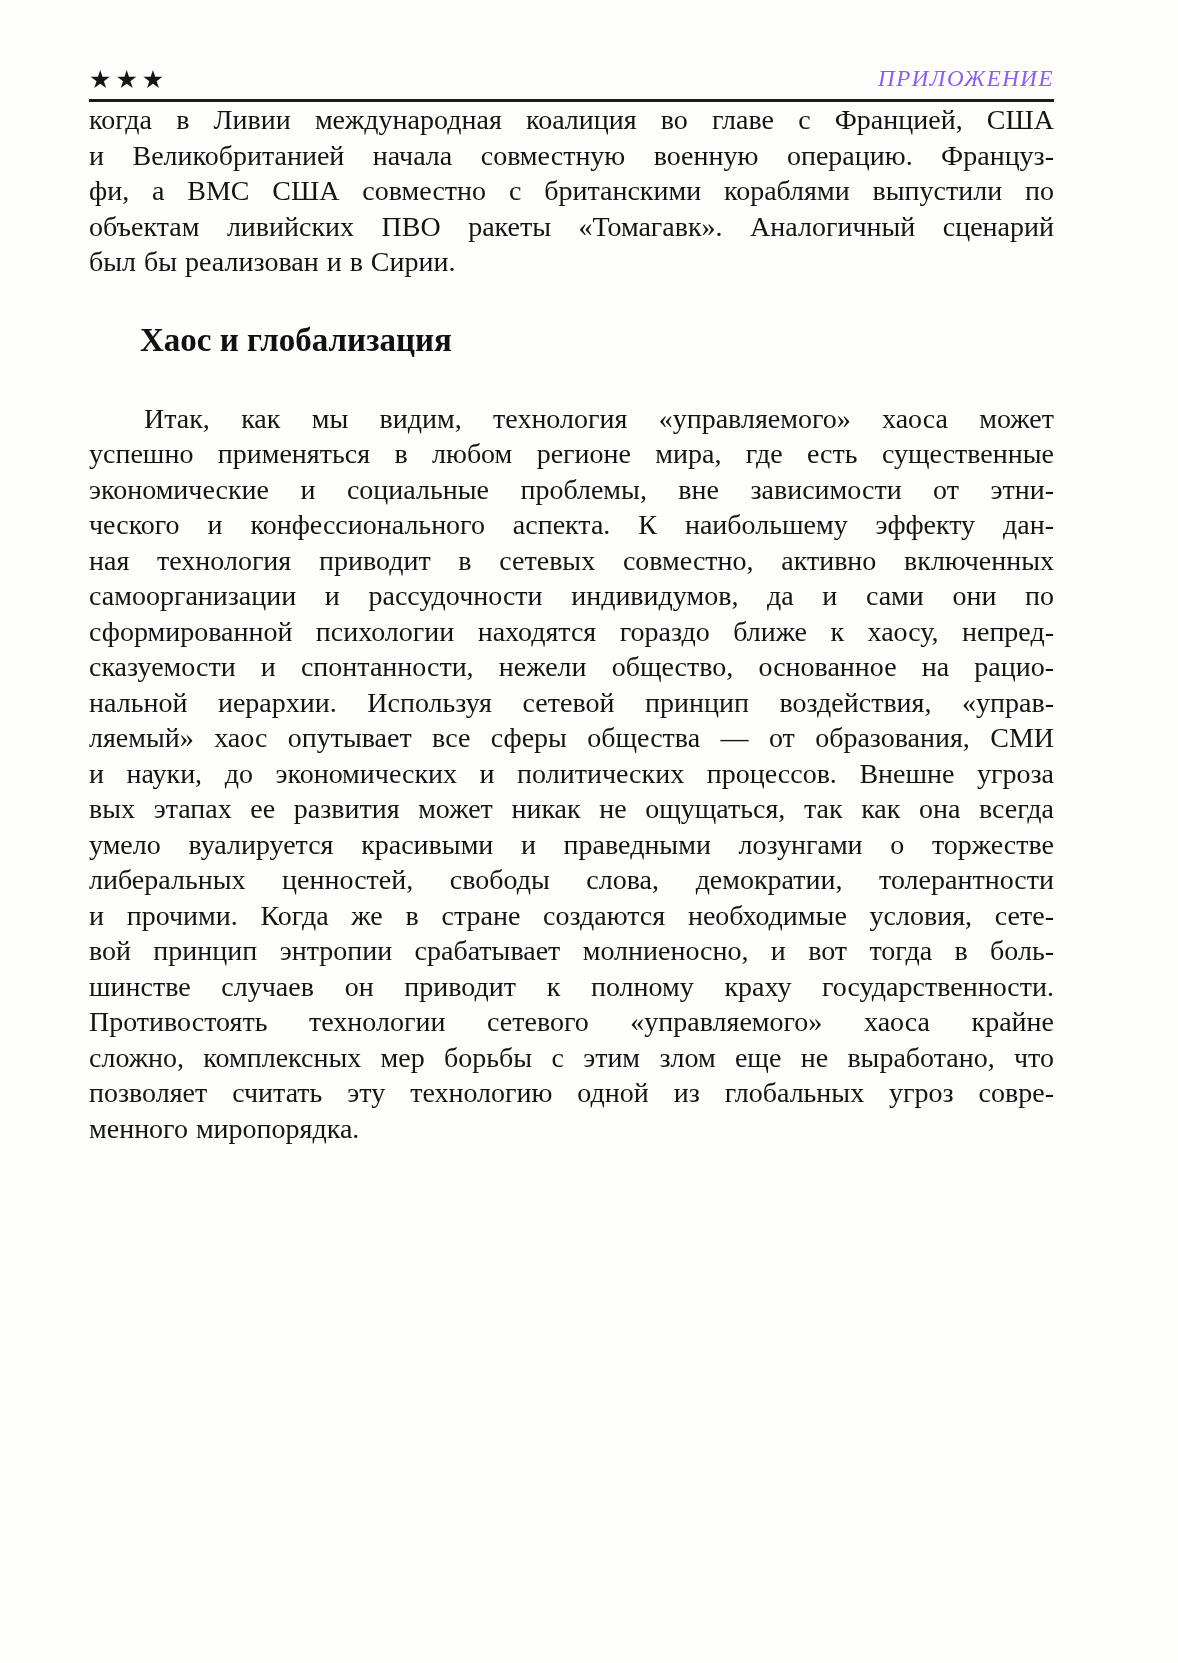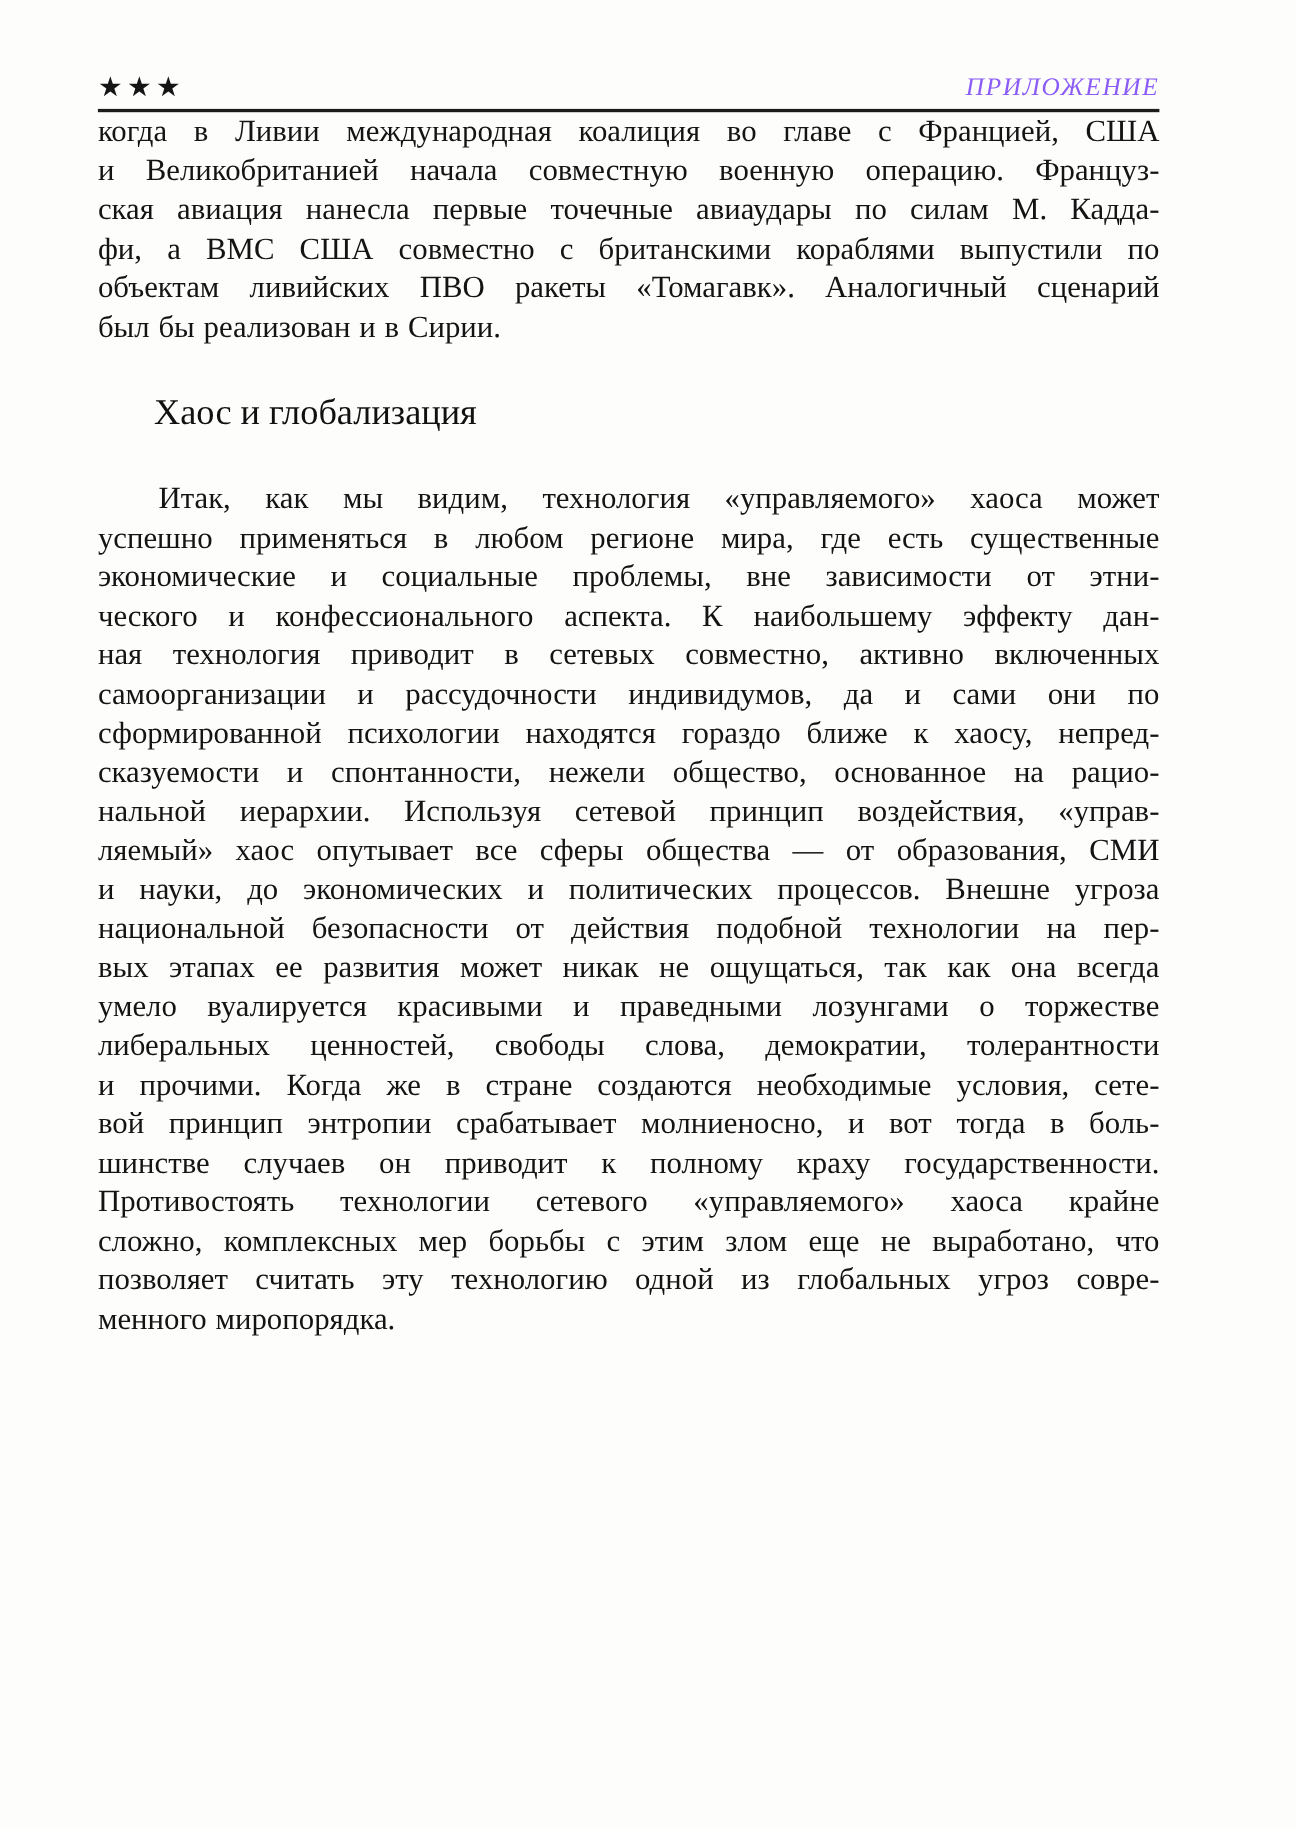--- a/index.html
+++ b/index.html
@@ -48,21 +48,21 @@
   .para .line {
     text-align: justify;
     text-align-last: justify;
   }
   .para .line:last-child {
     text-align-last: left;
   }
   .para-continuation { }
   .section-heading {
     font-size: 33px;
-    font-weight: normal;
+    font-weight: bold;
     line-height: 40px;
     margin: 40px 0 0 51px;
     color: #111;
   }
   .para-main { margin-top: 41px; }
   .para-main .line:first-child { text-indent: 55px; }
 </style>
 </head>
 <body>
 
@@ -74,41 +74,39 @@
       <span class="running-title">ПРИЛОЖЕНИЕ</span>
     </div>
     <hr class="header-rule">
   </header>
 
   <main>
 
     <div class="para para-continuation">
       <div class="line">когда в Ливии международная коалиция во главе с Францией, США</div>
         <div class="line">и Великобританией начала совместную военную операцию. Француз-</div>
-        <div class="line">ская авиация нанесла первые точечные авиаудары по силам М. Кадда-</div>
         <div class="line">фи, а ВМС США совместно с британскими кораблями выпустили по</div>
         <div class="line">объектам ливийских ПВО ракеты «Томагавк». Аналогичный сценарий</div>
         <div class="line">был бы реализован и в Сирии.</div>
     </div>
 
     <h2 class="section-heading">Хаос и глобализация</h2>
 
     <div class="para para-main">
       <div class="line">Итак, как мы видим, технология «управляемого» хаоса может</div>
         <div class="line">успешно применяться в любом регионе мира, где есть существенные</div>
         <div class="line">экономические и социальные проблемы, вне зависимости от этни-</div>
         <div class="line">ческого и конфессионального аспекта. К наибольшему эффекту дан-</div>
         <div class="line">ная технология приводит в сетевых совместно, активно включенных</div>
         <div class="line">самоорганизации и рассудочности индивидумов, да и сами они по</div>
         <div class="line">сформированной психологии находятся гораздо ближе к хаосу, непред-</div>
         <div class="line">сказуемости и спонтанности, нежели общество, основанное на рацио-</div>
         <div class="line">нальной иерархии. Используя сетевой принцип воздействия, «управ-</div>
         <div class="line">ляемый» хаос опутывает все сферы общества — от образования, СМИ</div>
         <div class="line">и науки, до экономических и политических процессов. Внешне угроза</div>
-        <div class="line">национальной безопасности от действия подобной технологии на пер-</div>
         <div class="line">вых этапах ее развития может никак не ощущаться, так как она всегда</div>
         <div class="line">умело вуалируется красивыми и праведными лозунгами о торжестве</div>
         <div class="line">либеральных ценностей, свободы слова, демократии, толерантности</div>
         <div class="line">и прочими. Когда же в стране создаются необходимые условия, сете-</div>
         <div class="line">вой принцип энтропии срабатывает молниеносно, и вот тогда в боль-</div>
         <div class="line">шинстве случаев он приводит к полному краху государственности.</div>
         <div class="line">Противостоять технологии сетевого «управляемого» хаоса крайне</div>
         <div class="line">сложно, комплексных мер борьбы с этим злом еще не выработано, что</div>
         <div class="line">позволяет считать эту технологию одной из глобальных угроз совре-</div>
         <div class="line">менного миропорядка.</div>

